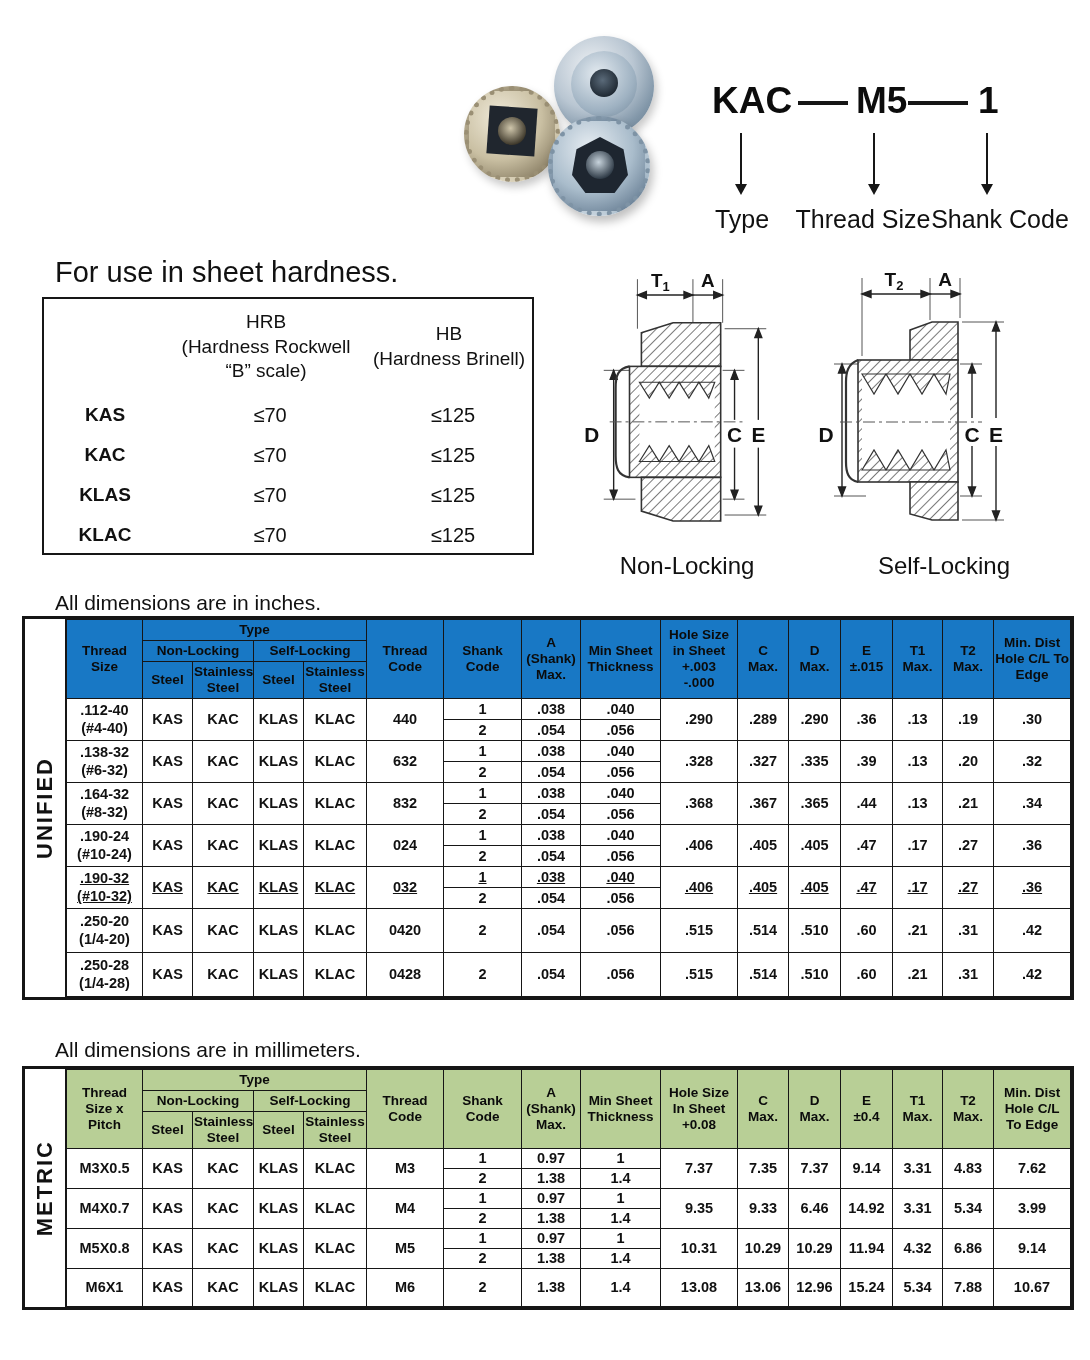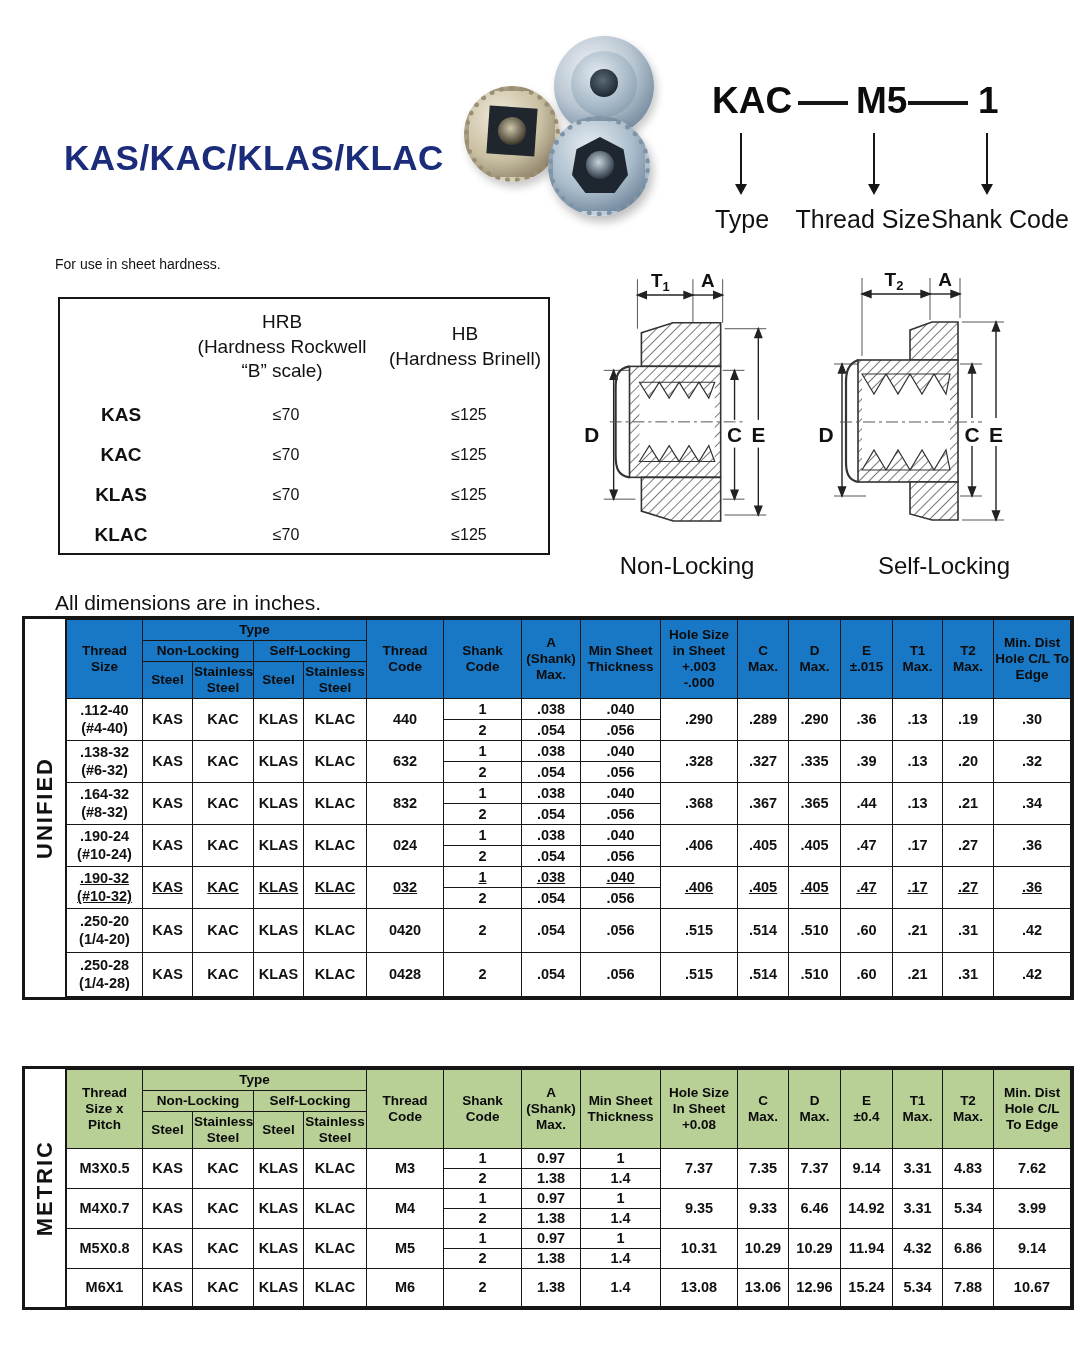--- a/index.html
+++ b/index.html
@@ -39,28 +39,28 @@
 
   
   .pn-val{position:absolute;font-size:37px;font-weight:800;color:#0c0c0c;}
   .pn-bar{position:absolute;height:4px;background:#161616;}
   .pn-arrow{position:absolute;width:2px;height:58px;background:#161616;}
   .pn-arrow::after{content:"";position:absolute;left:-5px;bottom:-10px;
         border:6px solid transparent;border-top:11px solid #161616;}
   .pn-label{position:absolute;top:205px;font-size:25px;transform:translateX(-50%);white-space:nowrap;}
 
   
-  .hard-intro{position:absolute;left:55px;top:256px;font-size:14px;}
-  .hard-table{position:absolute;left:58px;top:297px;width:492px;height:258px;
+  .hard-intro{position:absolute;left:55px;top:256px;font-size:29px;}
+  .hard-table{position:absolute;left:42px;top:297px;width:492px;height:258px;
         border:2.5px solid #161616;box-sizing:border-box;display:grid;
         grid-template-columns:25% 41% 34%;grid-template-rows:96px 40px 40px 40px 40px;
         align-items:center;justify-items:center;}
   .hard-h{font-size:19px;text-align:center;white-space:pre-line;line-height:1.3;}
   .hard-name{font-size:19px;font-weight:800;}
-  .hard-val{font-size:16px;margin-left:8px;}
+  .hard-val{font-size:20px;margin-left:8px;}
 
   
   .drawing{position:absolute;}
   .draw-caption{position:absolute;top:552px;font-size:24px;transform:translateX(-50%);white-space:nowrap;}
   .drawing text{font-family:"Liberation Sans",sans-serif;font-weight:bold;}
 
   
   .note{position:absolute;font-size:21px;}
   .dims-wrap{position:absolute;display:flex;border:3px solid #161616;background:#fff;box-sizing:border-box;}
   .group-col{width:40px;border-right:1.5px solid #161616;display:flex;align-items:center;justify-content:center;background:#fff;}
@@ -71,21 +71,20 @@
   table.dims td{border:1.5px solid #161616;font-weight:700;font-size:14.5px;text-align:center;
         vertical-align:middle;white-space:pre-line;line-height:1.25;padding:0 2px;}
   table.dims.unified th{background:#1878c5;color:#0b0b0b;}
   table.dims.metric th{background:#b8cf96;color:#0b0b0b;}
 </style>
 </head>
 <body>
 
 <div class="page">
 
-  <div class="doc-title">KAS/KAC/KLAS/KLAC</div>
 
   <div class="photo">
     <div class="nut nutA">
       <div class="ring"></div>
       <div class="hole"></div>
     </div>
     <div class="nut nutB">
       <div class="sq"></div>
       <div class="sqhole"></div>
     </div>
@@ -470,20 +469,21 @@
             <td rowspan="1">.510</td>
             <td rowspan="1">.60</td>
             <td rowspan="1">.21</td>
             <td rowspan="1">.31</td>
             <td rowspan="1">.42</td>
           </tr>
         </tbody>
       </table>
   </div>
 
+  <div class="note" style="left:55px;top:1038px;">All dimensions are in millimeters.</div>
   <div class="dims-wrap" style="left:22px;top:1066px;">
     <div class="group-col">
       <span>METRIC</span>
     </div>
     <table class="dims metric" id="metric-table">
         <colgroup>
           <col style="width: 76px;">
           <col style="width: 50px;">
           <col style="width: 61px;">
           <col style="width: 50px;">

